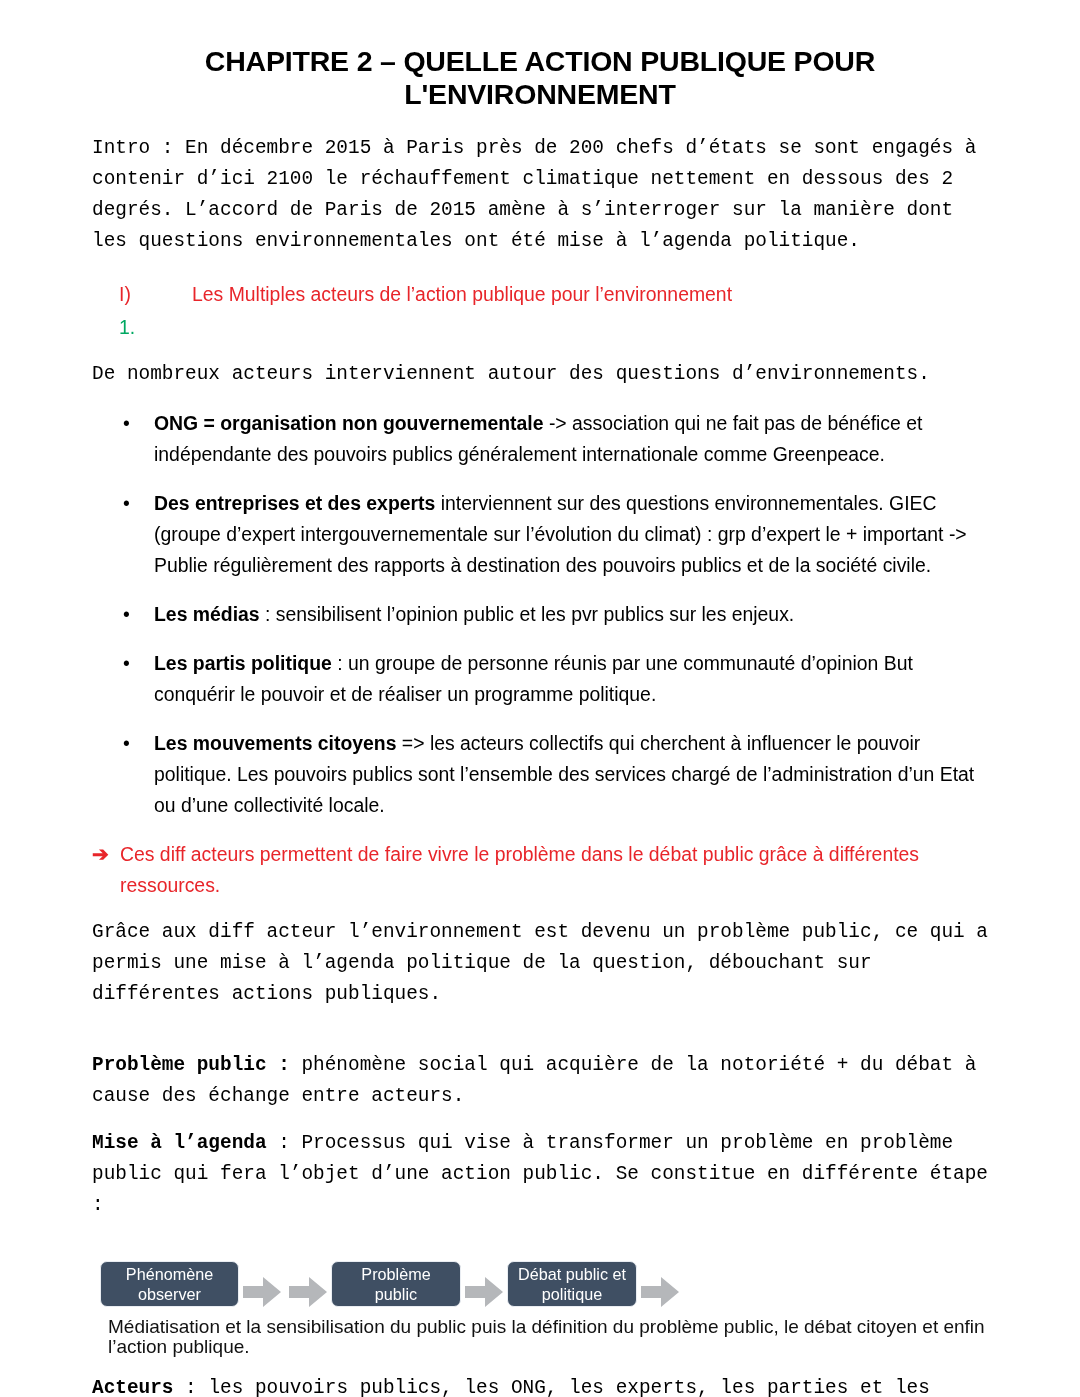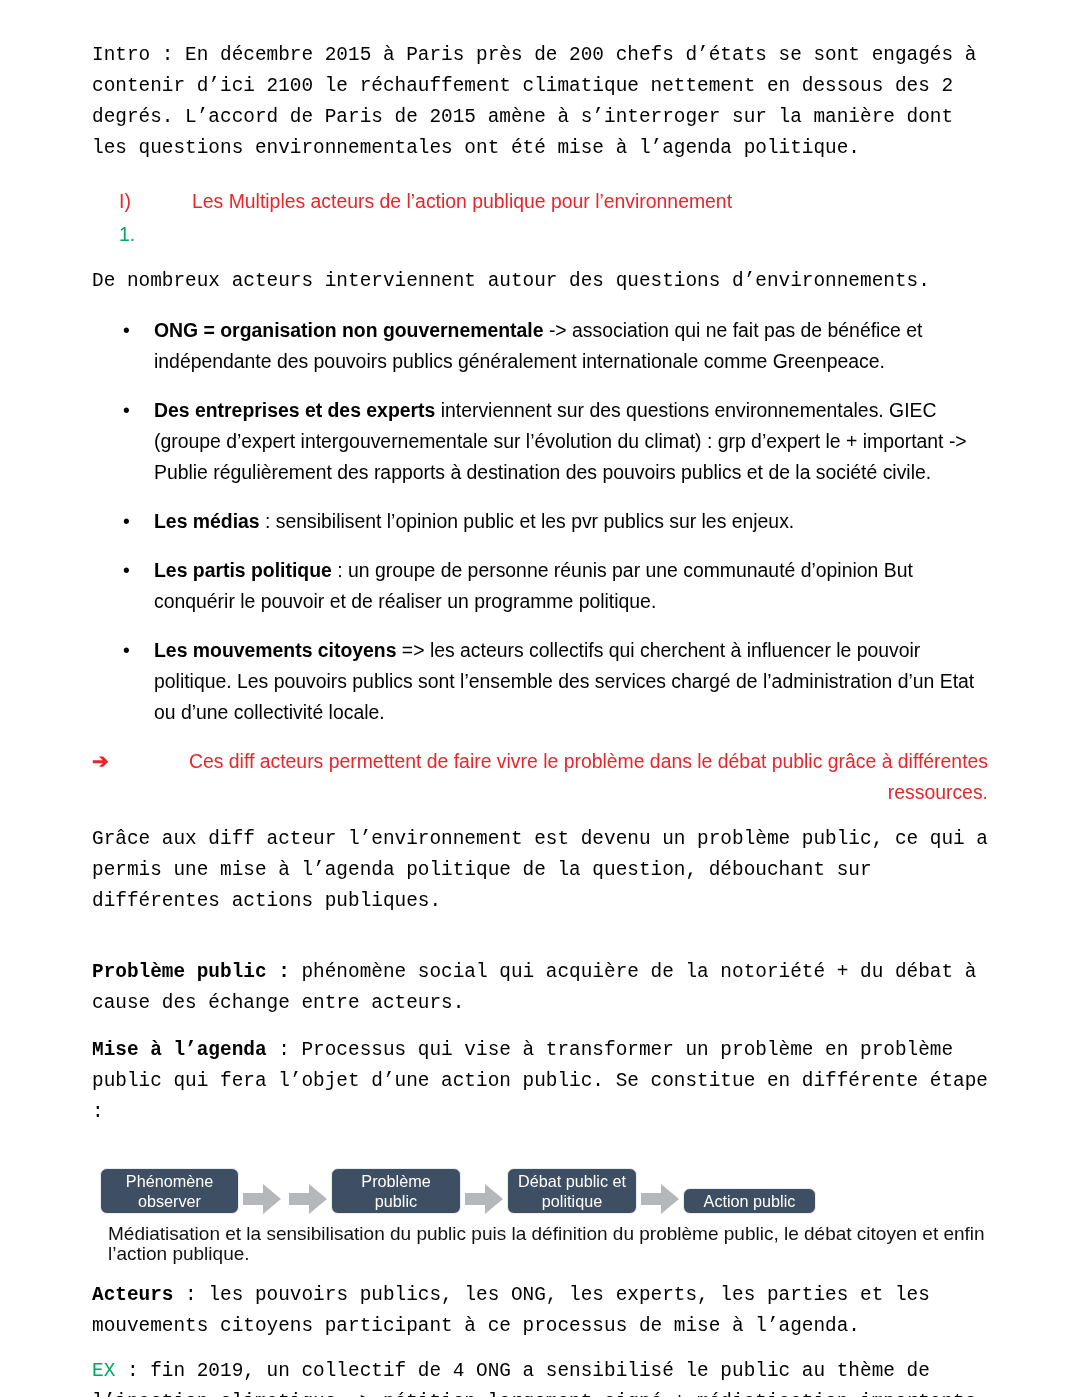--- a/index.html
+++ b/index.html
@@ -105,21 +105,21 @@
     line-height: 31px;
     margin: 18px 0 16px 0;
   }
   .arrow-note .arrow-glyph {
     flex: 0 0 28px;
     font-size: 20px;
     line-height: 31px;
     color: #e8252a;
     font-weight: bold;
   }
-  .arrow-note .arrow-text { flex: 1 1 auto; text-align: right; }
+  .arrow-note .arrow-text { flex: 1 1 auto; }
 
   
   .flow {
     display: flex;
     align-items: flex-end;
     margin: 12px 0 0 8px;
     height: 74px;
   }
   .flow-box {
     background: #3f4f63;
@@ -157,20 +157,21 @@
   }
 
   
   .green-tag { color: #00a862; }
 </style>
 </head>
 <body>
 
 <div class="page">
 
+  <h1 class="doc-title">CHAPITRE 2 – QUELLE ACTION PUBLIQUE POUR L'ENVIRONNEMENT</h1>
 
   <p class="para">Intro : En décembre 2015 à Paris près de 200 chefs d’états se sont engagés à contenir d’ici 2100 le réchauffement climatique nettement en dessous des 2 degrés. L’accord de Paris de 2015 amène à s’interroger sur la manière dont les questions environnementales ont été mise à l’agenda politique.</p>
 
 
   <div class="heading-block">
     <div class="heading-roman">
       <span class="marker">I)</span>
       <span>Les Multiples acteurs de l’action publique pour l’environnement</span>
     </div>
     <div class="heading-num">
@@ -229,21 +230,20 @@
         <polygon points="0,9 20,9 20,0 38,15 20,30 20,21 0,21" fill="#b5b7ba"></polygon>
       </svg>
     </div>
     <div class="flow-box b4">Débat public et
 politique</div>
     <div class="flow-arrow">
       <svg width="38" height="30" viewBox="0 0 38 30">
         <polygon points="0,9 20,9 20,0 38,15 20,30 20,21 0,21" fill="#b5b7ba"></polygon>
       </svg>
     </div>
-    <div class="flow-box b5">Action public</div>
   </div>
 
   <p class="flow-caption">Médiatisation et la sensibilisation du public puis la définition du problème public, le débat citoyen et enfin l’action publique.</p>
 
   <p class="para"><b class="bold">Acteurs</b><span> : les pouvoirs publics, les ONG, les experts, les parties et les mouvements citoyens participant à ce processus de mise à l’agenda.</span></p>
 
   <p class="para"><span class="green-tag">EX</span><span> : fin 2019, un collectif de 4 ONG a sensibilisé le public au thème de l’inaction climatique -&gt; pétition largement signé + médiatisation importante « l’affaire du siècle » a débouché sur une</span></p>
 
 </div>
 

